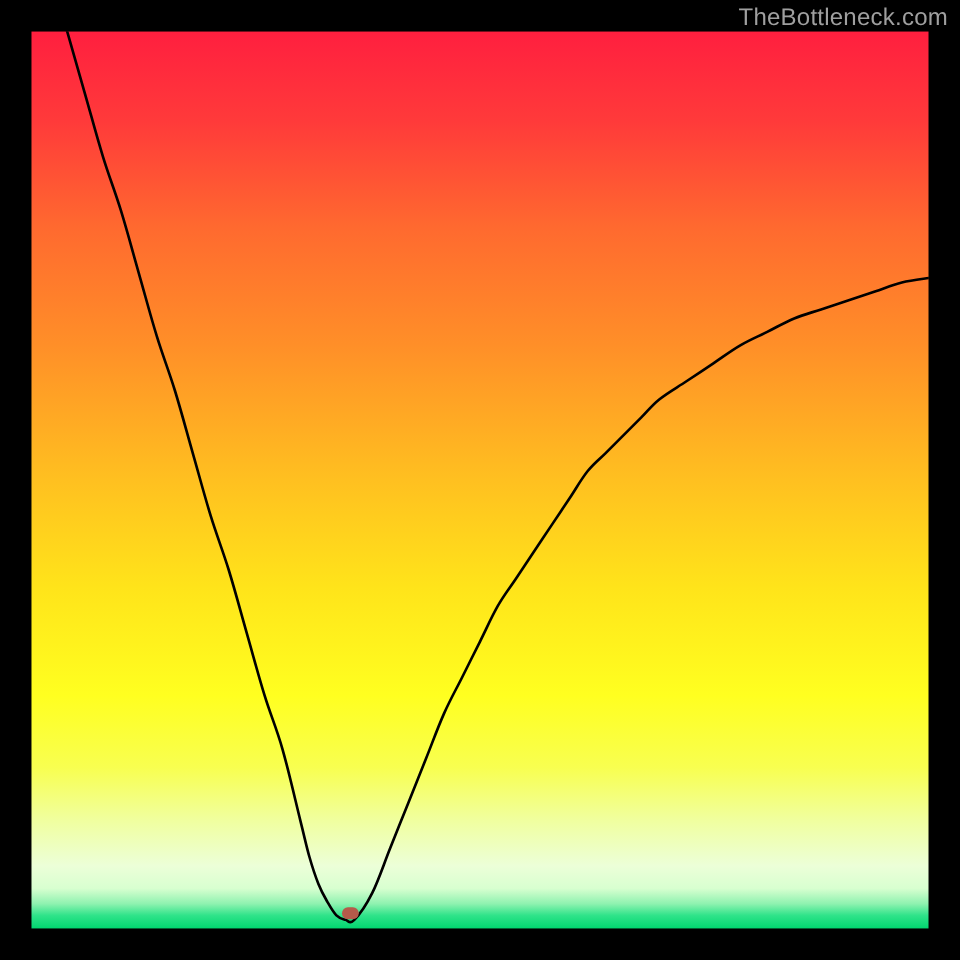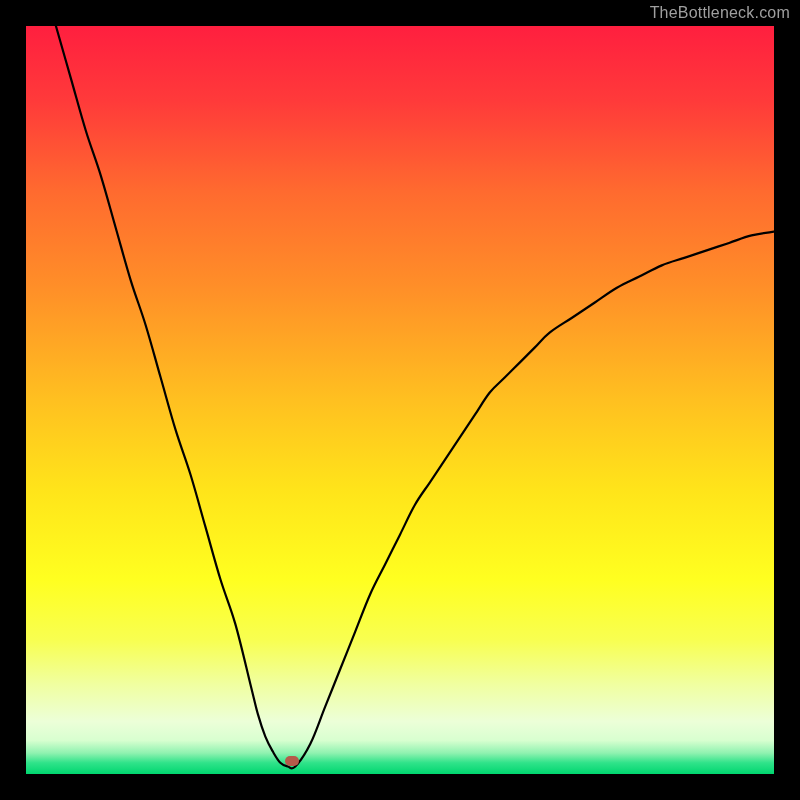--- a/index.html
+++ b/index.html
@@ -43,21 +43,21 @@
     height: 10px;
     background: #b55a4a;
     border-radius: 5px;
     transform: translate(-50%, -50%);
   }
   .watermark {
     position: absolute;
     top: 4px;
     right: 10px;
     color: #9f9f9f;
-    font-size: 16px;
+    font-size: 20px;
     font-weight: 500;
     letter-spacing: 0.2px;
     user-select: none;
   }
 </style>
 </head>
 <body>
 
 <div class="frame">
   <div class="watermark">TheBottleneck.com</div>

